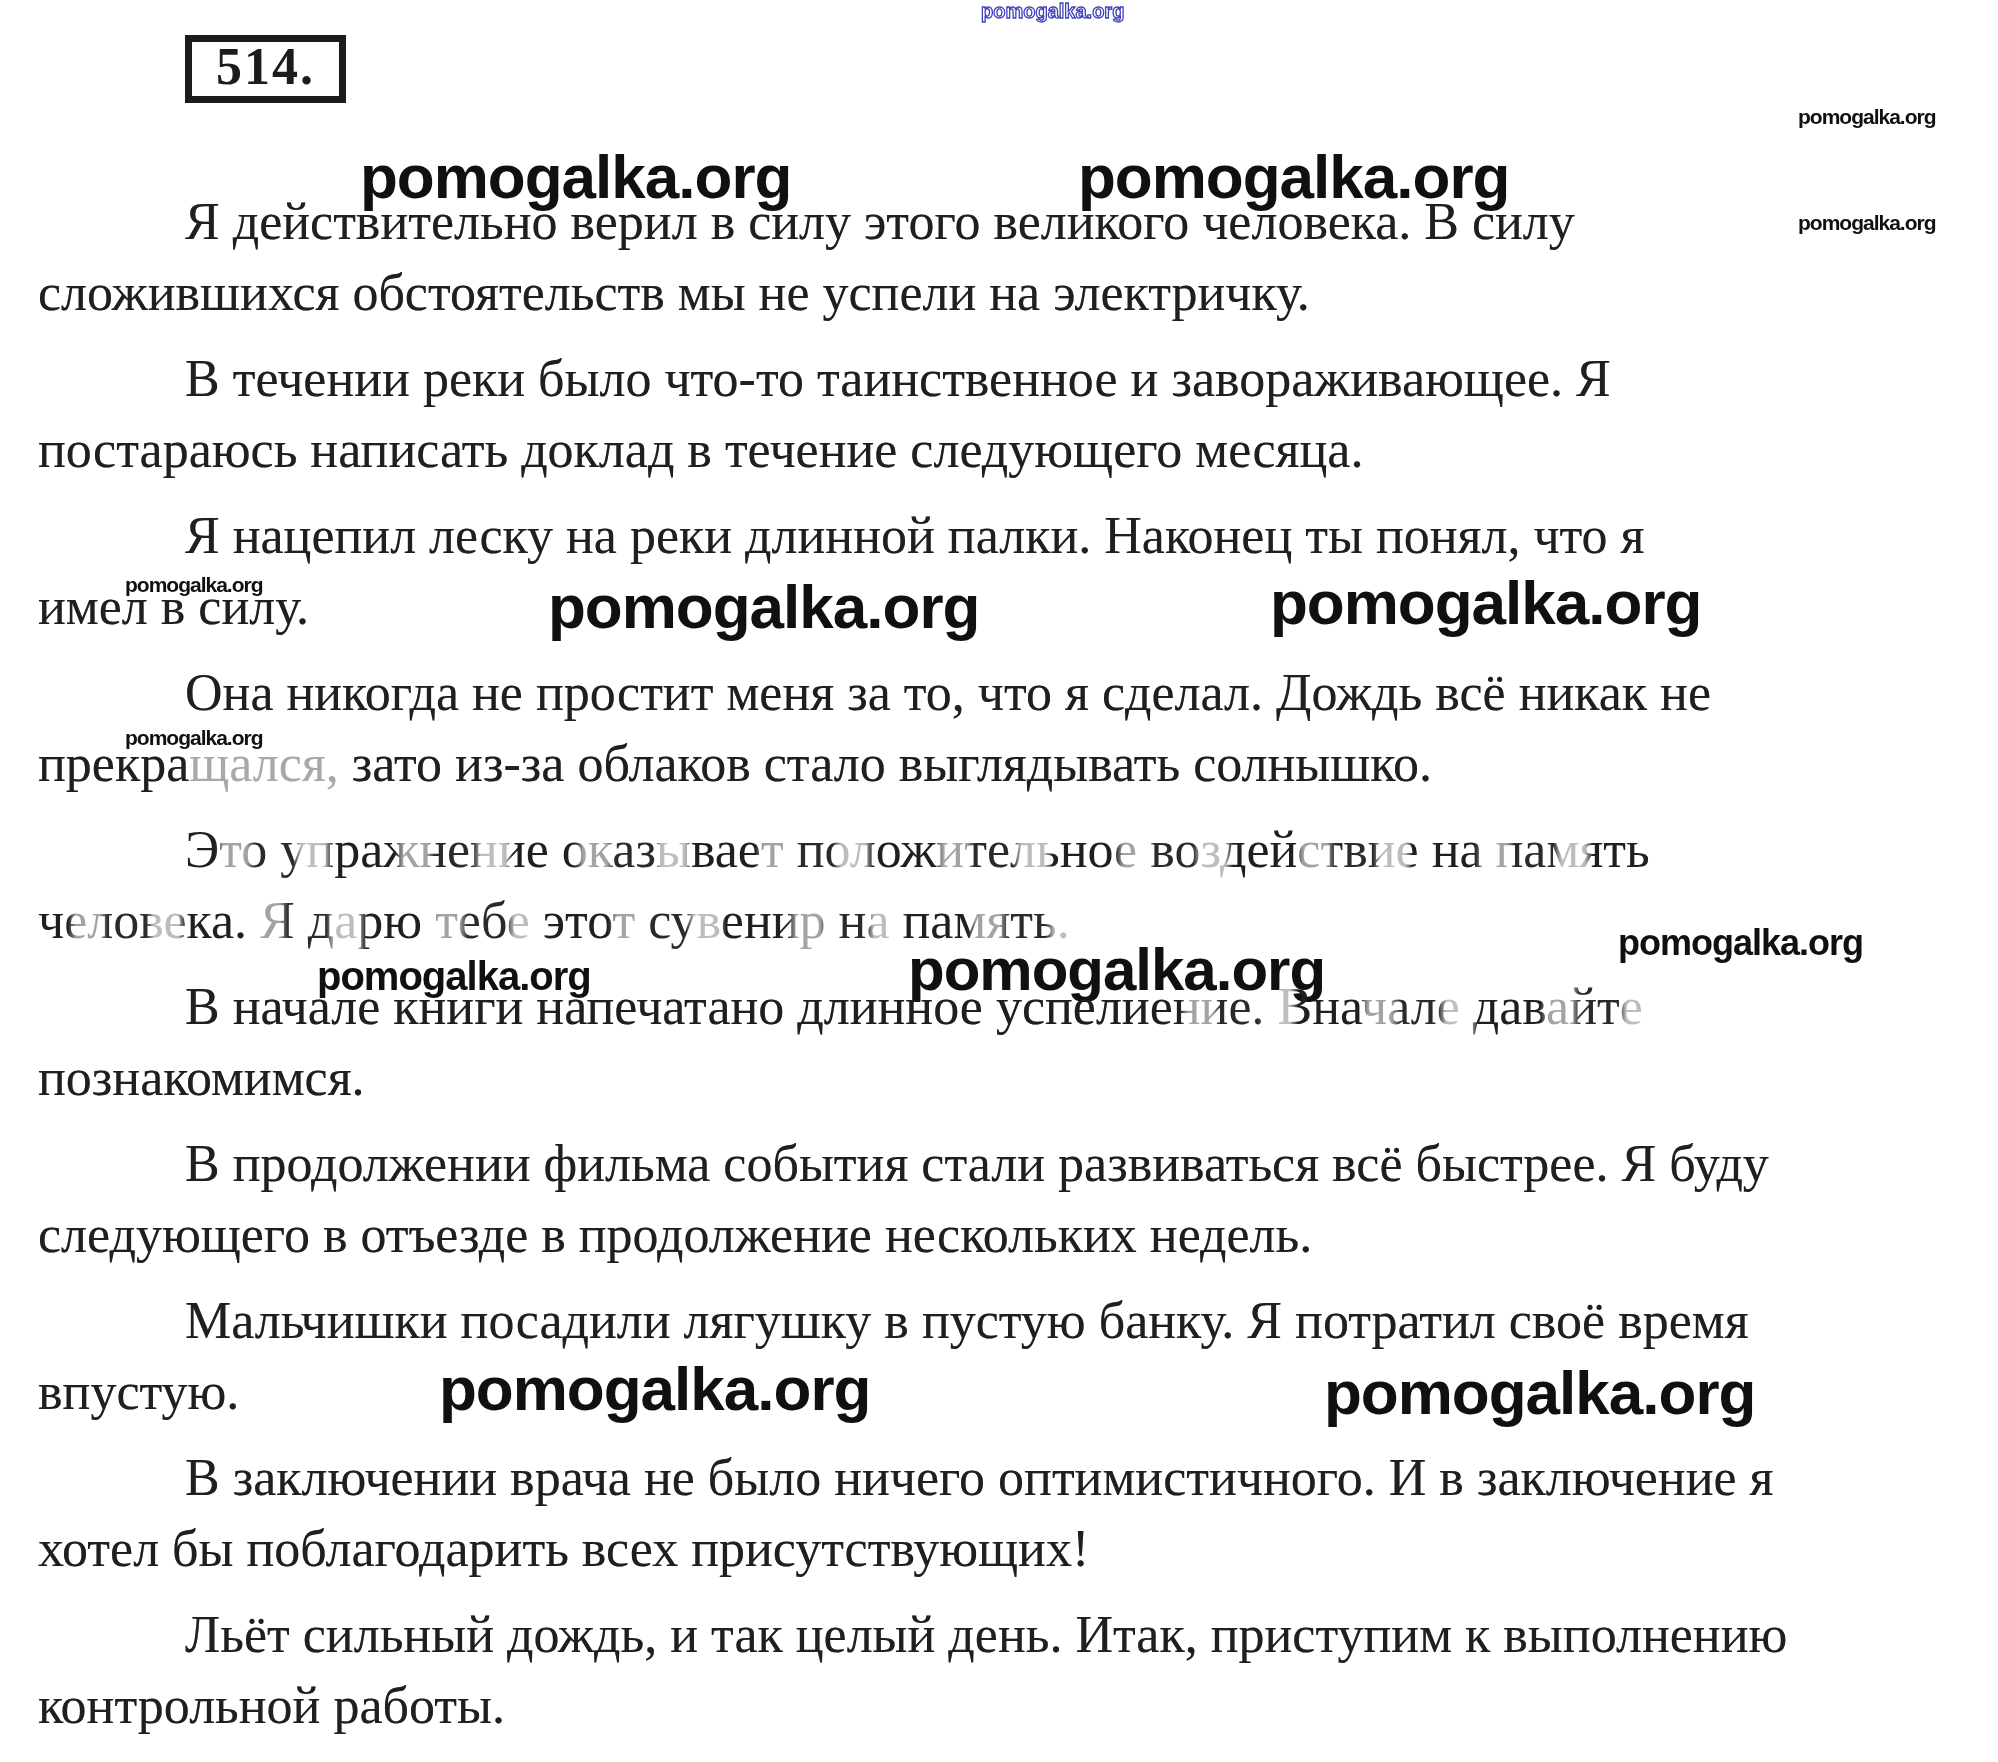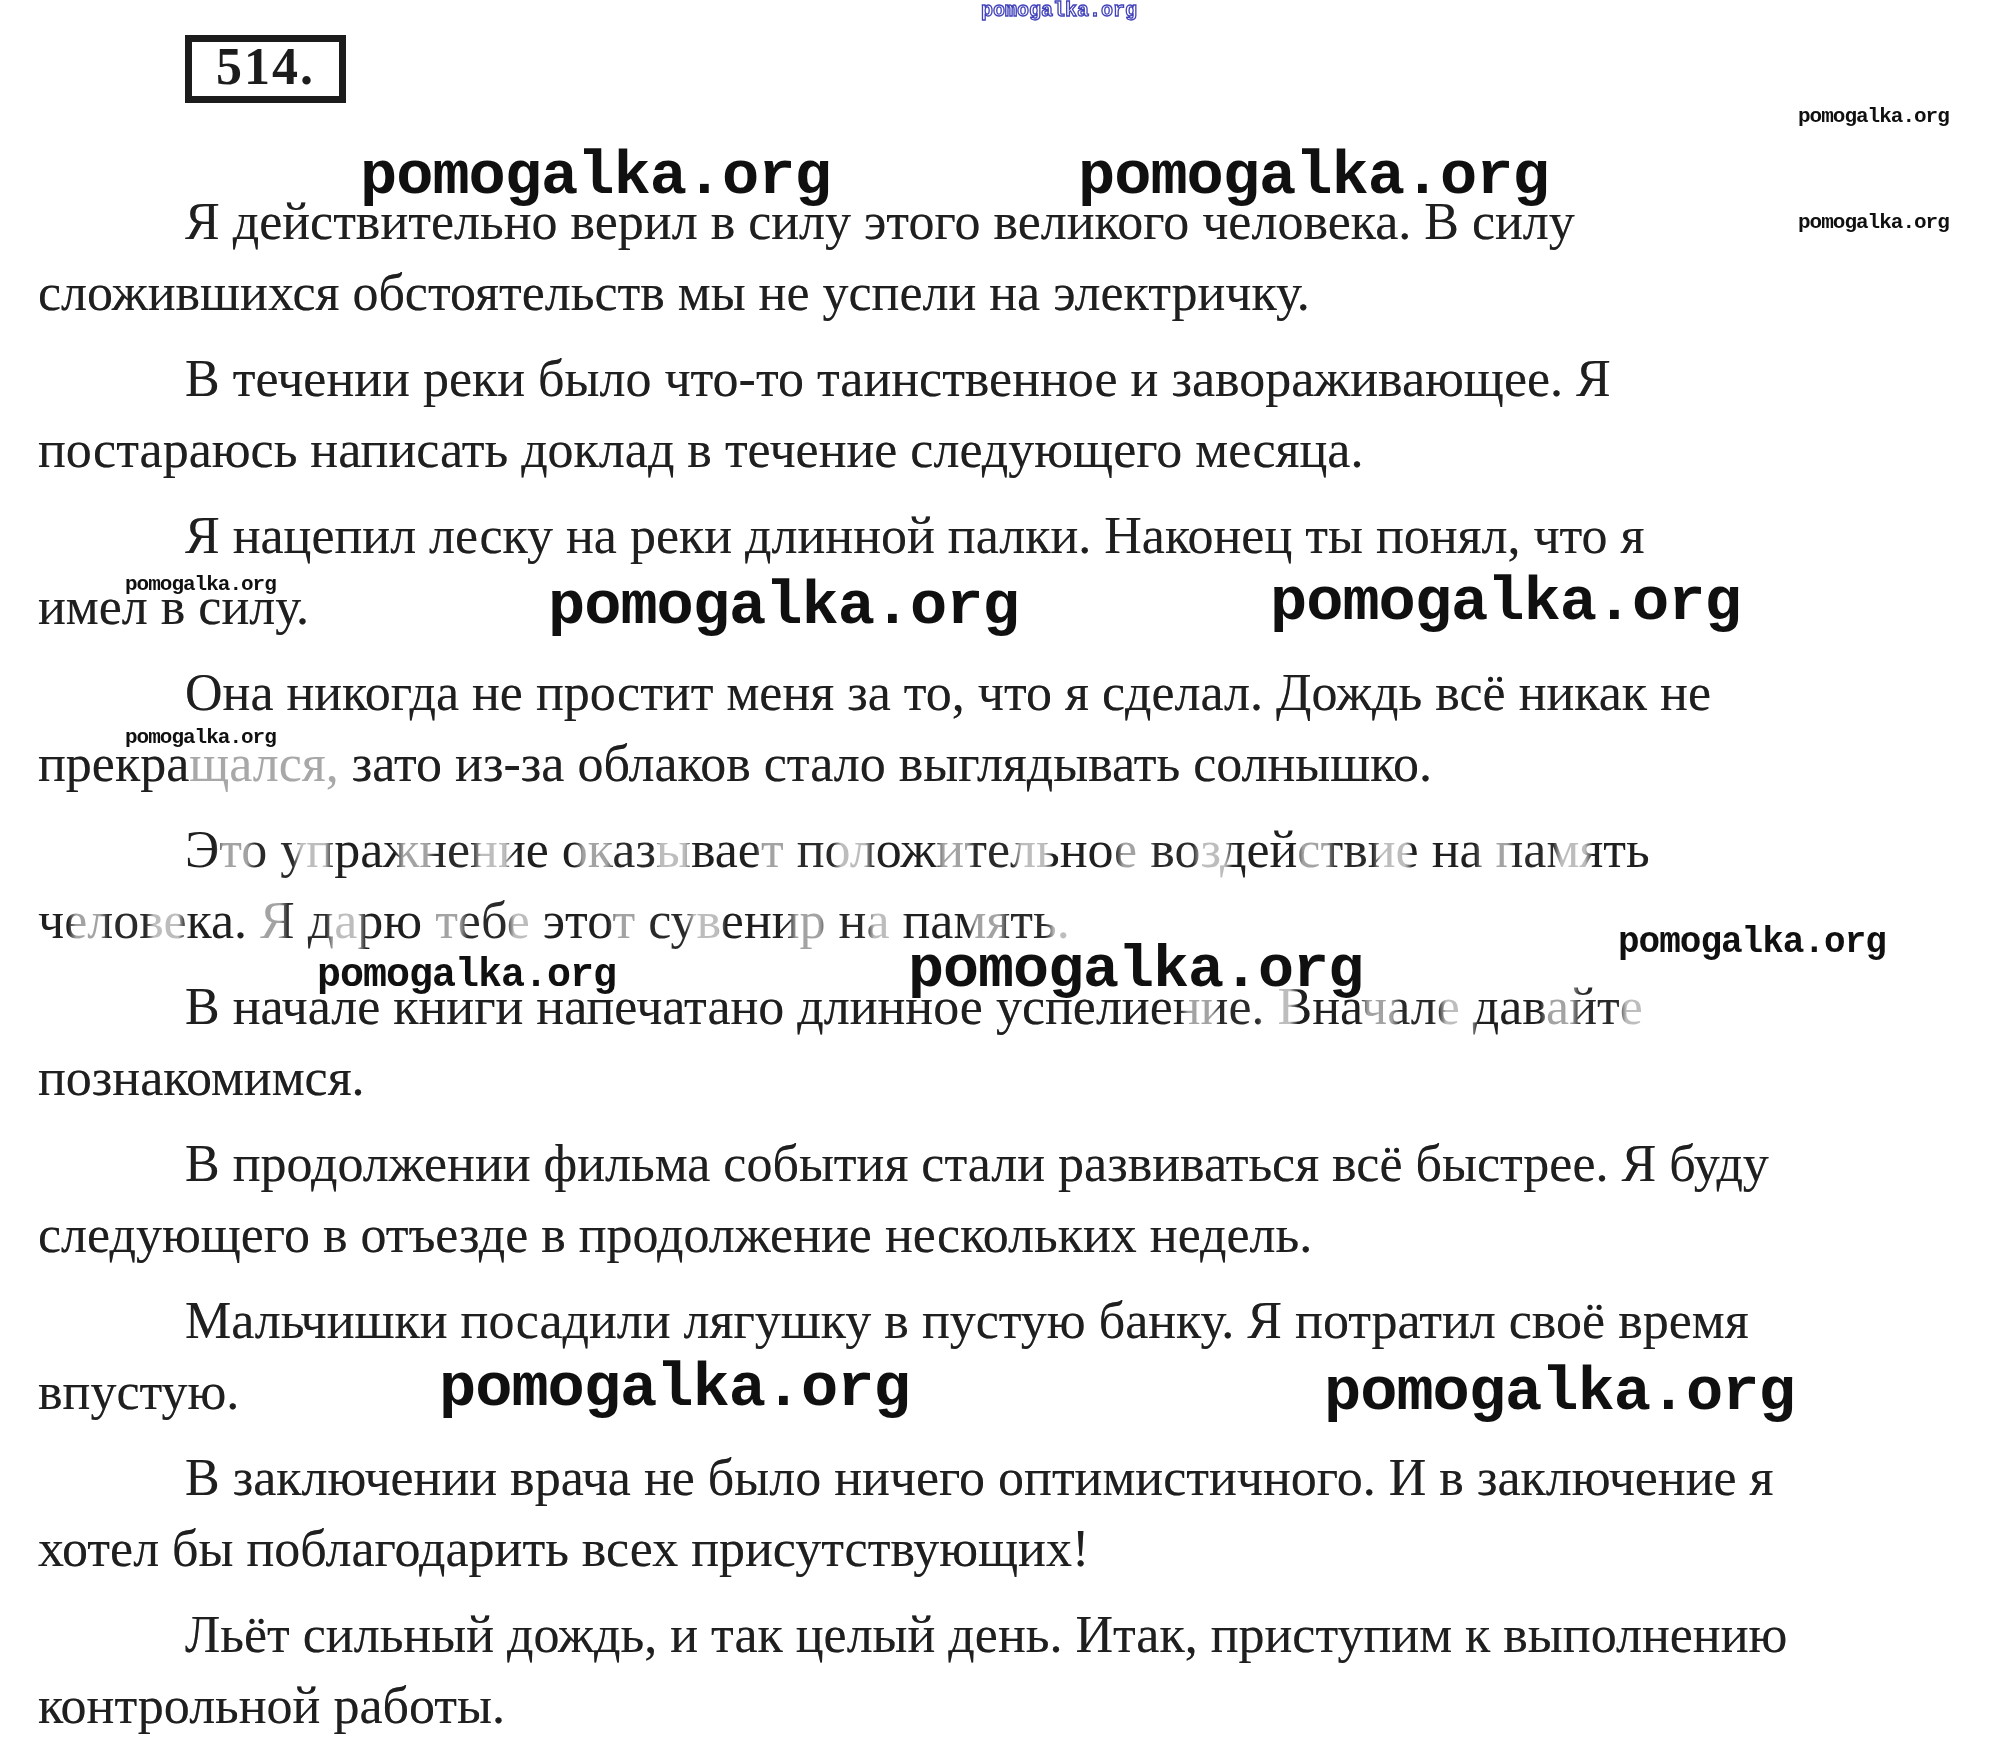--- a/index.html
+++ b/index.html
@@ -57,21 +57,21 @@
       #bdbdbd 116px, #bdbdbd 140px,
       #1f1f1f 148px, #1f1f1f 180px);
     -webkit-background-clip: text;
     background-clip: text;
     color: transparent;
     text-shadow: none;
   }
   
   .wm {
     position: absolute;
-    font-family: Liberation Mono, monospace;
+    font-family: Liberation Sans, sans-serif;
     font-weight: 700;
     color: #101010;
     white-space: nowrap;
     letter-spacing: -1px;
     line-height: 1;
     padding-left: 38px;
   }
   .wm-blue {
     color: rgba(255,255,255,0.05);
     -webkit-text-stroke: 1.3px #4141bb;

